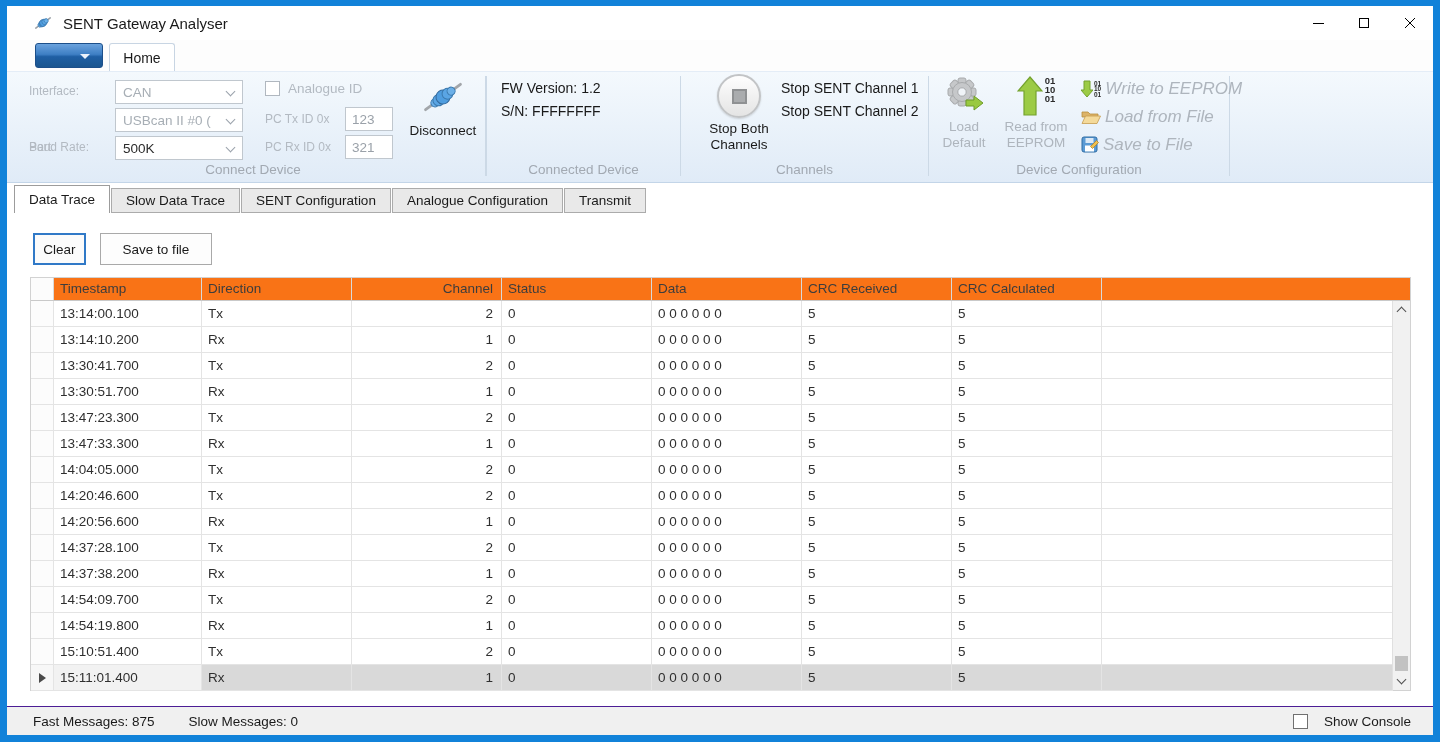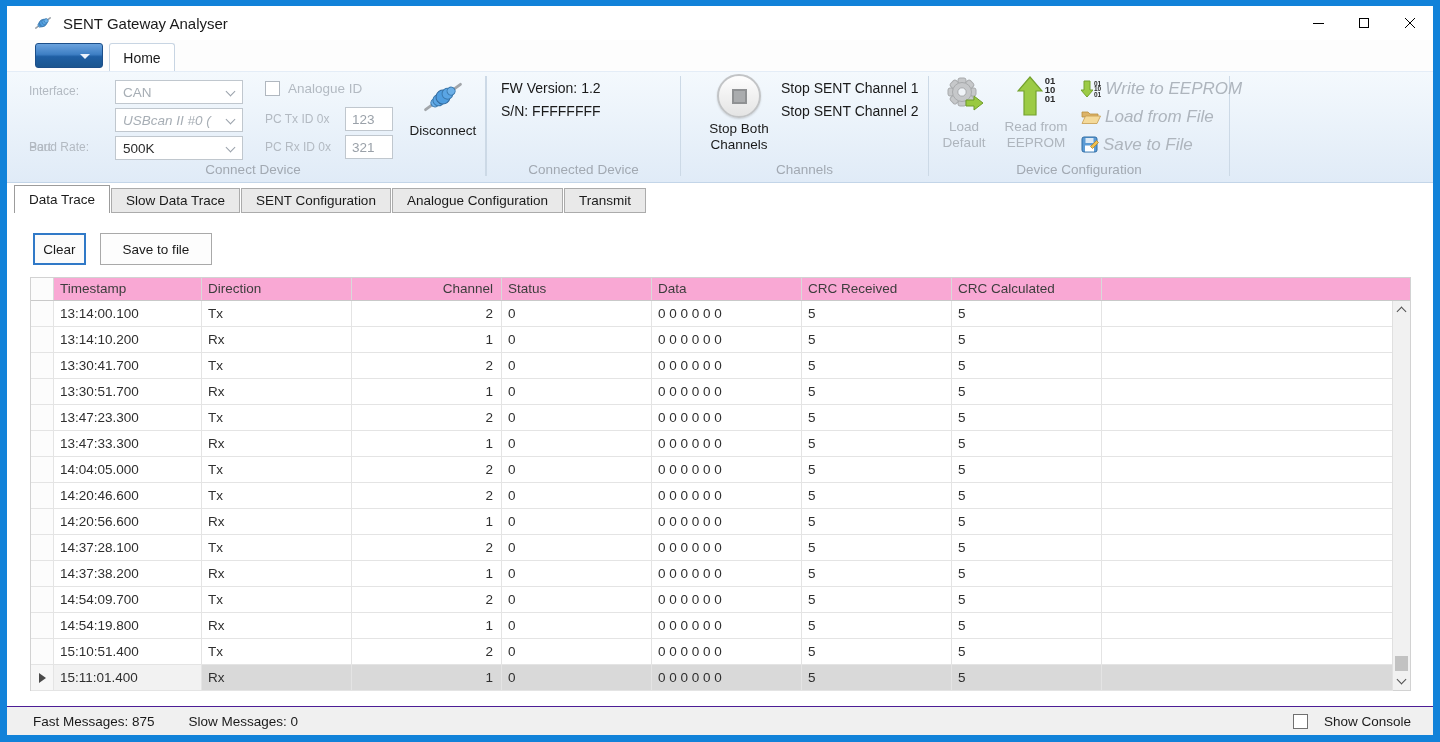--- a/index.html
+++ b/index.html
@@ -82,21 +82,21 @@
 
   
   .page { flex:1; background:#fff; position:relative; }
   .btn { position:absolute; top:20px; height:32px; font-size:13.5px; color:#1a1a1a;
       display:flex; align-items:center; justify-content:center; background:#fbfbfb; }
   .btn-clear { left:26px; width:53px; border:2px solid #3079c7; }
   .btn-save { left:93px; width:112px; border:1px solid #a9a9a9; background:#fdfdfd; }
 
   
   .grid { position:absolute; left:23px; top:64px; width:1381px; height:414px;
-      border:1px solid #d2d2d2; background:#f9a8d4; }
+      border:1px solid #d2d2d2; background:#f97316; }
   .grid-header { display:flex; height:23px; border-bottom:1px solid #c9c9c9; }
   .gh-cell { font-size:13.5px; color:#3d3d3d; padding-left:6px; line-height:22px;
       border-right:1px solid #d9d9d9; overflow:hidden; white-space:nowrap; }
   .grid-rows { position:relative; }
   .grid-row { display:flex; height:26px; border-bottom:1px solid #e4e4e4; background:#fff; width:1362px; }
   .cell { font-size:13.5px; color:#2f2f2f; padding-left:6px; line-height:25px;
       border-right:1px solid #e4e4e4; overflow:hidden; white-space:nowrap; }
   .c-rowheader { width:23px; flex:none; background:#fcfcfc; display:flex; align-items:center; justify-content:center; padding:0; }
   .c0 { width:148px; flex:none; }
   .c1,.c2,.c3,.c4,.c5,.c6 { width:150px; flex:none; }
@@ -170,21 +170,21 @@
     <div class="rgroup g1">
       <div class="rgroup-content">
         <span class="rlabel" style="left:8px; top:12px;">Interface:</span>
         <span class="rlabel" style="left:8px; top:40px;margin-top:28px;">Port:</span>
         <span class="rlabel" style="left:8px; top:68px;">Baud Rate:</span>
 
         <div class="combo" style="left:94px; top:8px;">
           <span class="cval-gray">CAN</span>
           <span class="combo-caret"></span>
         </div>
-        <div class="combo" style="left:94px; top:36px;font-style:italic;">
+        <div class="combo" style="left:94px; top:36px;">
           <span class="cval-gray">USBcan II #0 (</span>
           <span class="combo-caret"></span>
         </div>
         <div class="combo" style="left:94px; top:64px;">
           <span class="cval-dark">500K</span>
           <span class="combo-caret"></span>
         </div>
 
         <div class="cbrow" style="left:244px; top:9px;">
           <div class="checkbox"></div>

